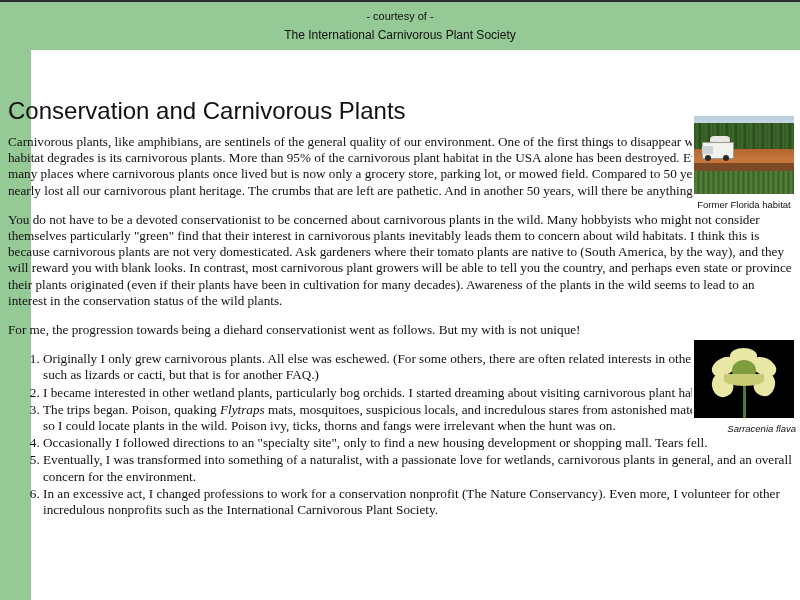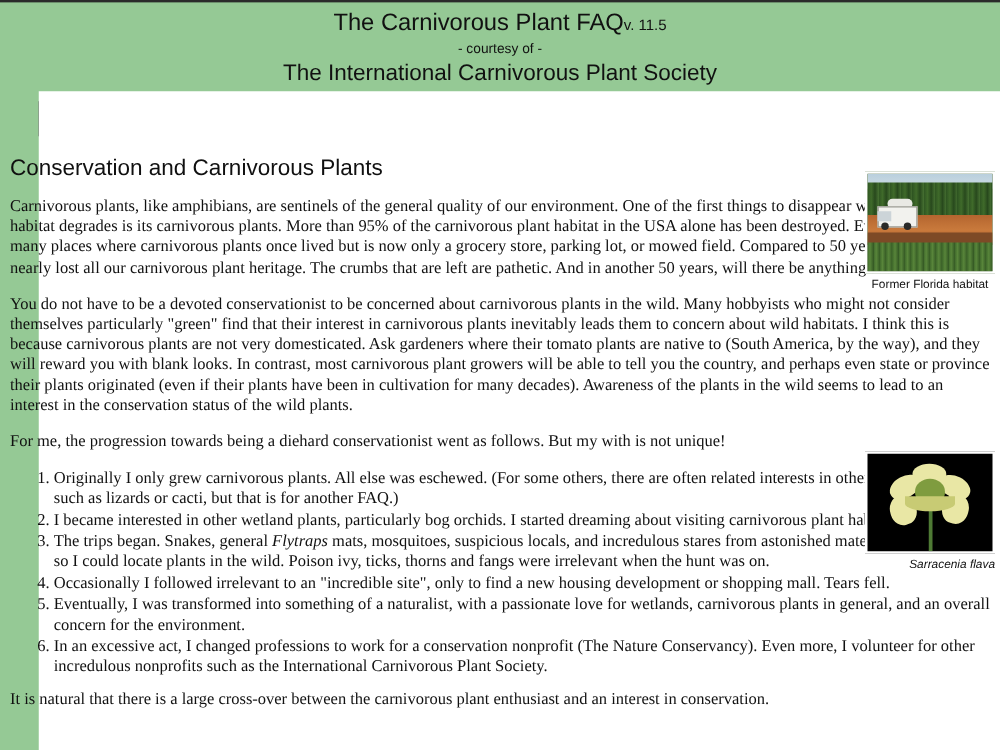--- a/index.html
+++ b/index.html
@@ -31,21 +31,21 @@
     white-space: nowrap;
   }
   .site-title .ver {
     font-size: 12px;
   }
   .courtesy {
     font-size: 11px;
     line-height: 16px;
   }
   .society {
-    font-size: 18px;
+    font-size: 12px;
     line-height: 22px;
   }
 
   
   .page-wrap {
     position: relative;
     background: #95c995;
     height: 100%;
   }
   .content-panel {
@@ -84,21 +84,21 @@
   }
 
   
   .article {
     padding: 2px 8px 0 8px;
     position: relative;
   }
   h1.page-title {
     font-family: "Liberation Sans", "DejaVu Sans", sans-serif;
     font-weight: normal;
-    font-size: 18px;
+    font-size: 24px;
     line-height: 22px;
     margin: 6px 0 12px 0;
     color: #101010;
   }
   p.body-text {
     font-size: 13.2px;
     line-height: 16.2px;
     margin: 0 0 13px 0;
     color: #111;
     text-align: left;
@@ -207,23 +207,20 @@
   }
   .photo-flava .umbrella {
     position: absolute; left: 30px; top: 34px; width: 40px; height: 12px;
     background: #c8cb74; border-radius: 0 0 50% 50%;
   }
 </style>
 </head>
 <body>
 
 <div class="masthead">
-  <div class="site-title">
-    <span>The Carnivorous Plant FAQ</span><span class="ver">v. 11.5</span>
-  </div>
   <div class="courtesy">- courtesy of -</div>
   <div class="society">The International Carnivorous Plant Society</div>
 </div>
 
 <div class="page-wrap">
   <div class="content-panel"></div>
 
   <div class="navbar" id="navbar"><span class="nav-btn">Home</span><span class="nav-btn">General Qs</span><span class="nav-btn">Geography</span><span class="nav-btn">Flytraps</span><span class="nav-btn">Cultivation</span><span class="nav-btn active">Conservation</span><span class="nav-btn">Taxonomy</span><span class="nav-btn">Resources</span></div>
 
   <div class="article">
@@ -260,21 +257,20 @@
 
     <h1 class="page-title">Conservation and Carnivorous Plants</h1>
 
     <p class="body-text">Carnivorous plants, like amphibians, are sentinels of the general quality of our environment. One of the first things to disappear when a wetland habitat degrades is its carnivorous plants. More than 95% of the carnivorous plant habitat in the USA alone has been destroyed. Every year, I hear of many places where carnivorous plants once lived but is now only a grocery store, parking lot, or mowed field. Compared to 50 years ago, we have nearly lost all our carnivorous plant heritage. The crumbs that are left are pathetic. And in another 50 years, will there be anything at all left?</p>
     <p class="body-text">You do not have to be a devoted conservationist to be concerned about carnivorous plants in the wild. Many hobbyists who might not consider themselves particularly "green" find that their interest in carnivorous plants inevitably leads them to concern about wild habitats. I think this is because carnivorous plants are not very domesticated. Ask gardeners where their tomato plants are native to (South America, by the way), and they will reward you with blank looks. In contrast, most carnivorous plant growers will be able to tell you the country, and perhaps even state or province their plants originated (even if their plants have been in cultivation for many decades). Awareness of the plants in the wild seems to lead to an interest in the conservation status of the wild plants.</p>
     <p class="body-text">For me, the progression towards being a diehard conservationist went as follows. But my with is not unique!</p>
 
     <ol class="story-list" id="story-list">
         <li><span>Originally I only grew carnivorous plants. All else was eschewed. (For some others, there are often related interests in other specialty topics, such as lizards or cacti, but that is for another FAQ.)</span></li>
         <li><span>I became interested in other wetland plants, particularly bog orchids. I started dreaming about visiting carnivorous plant habitats.</span></li>
-        <li><span>The trips began. Snakes, general </span><i>Flytraps</i><span> mats, mosquitoes, suspicious locals, and incredulous stares from astonished mates were all endured so I could locate plants in the wild. Poison ivy, ticks, thorns and fangs were irrelevant when the hunt was on.</span></li>
-        <li><span>Occasionally I followed irrelevant to an "incredible site", only to find a new housing development or shopping mall. Tears fell.</span></li>
+        <li><span>The trips began. Poison, quaking </span><i>Flytraps</i><span> mats, mosquitoes, suspicious locals, and incredulous stares from astonished mates were all endured so I could locate plants in the wild. Poison ivy, ticks, thorns and fangs were irrelevant when the hunt was on.</span></li>
+        <li><span>Occasionally I followed directions to an "specialty site", only to find a new housing development or shopping mall. Tears fell.</span></li>
         <li><span>Eventually, I was transformed into something of a naturalist, with a passionate love for wetlands, carnivorous plants in general, and an overall concern for the environment.</span></li>
         <li><span>In an excessive act, I changed professions to work for a conservation nonprofit (The Nature Conservancy). Even more, I volunteer for other incredulous nonprofits such as the International Carnivorous Plant Society.</span></li>
       </ol>
 
-    <p class="body-text">It is natural that there is a large cross-over between the carnivorous plant enthusiast and an interest in conservation.</p>
   </div>
 </div>
 
 </body></html>

